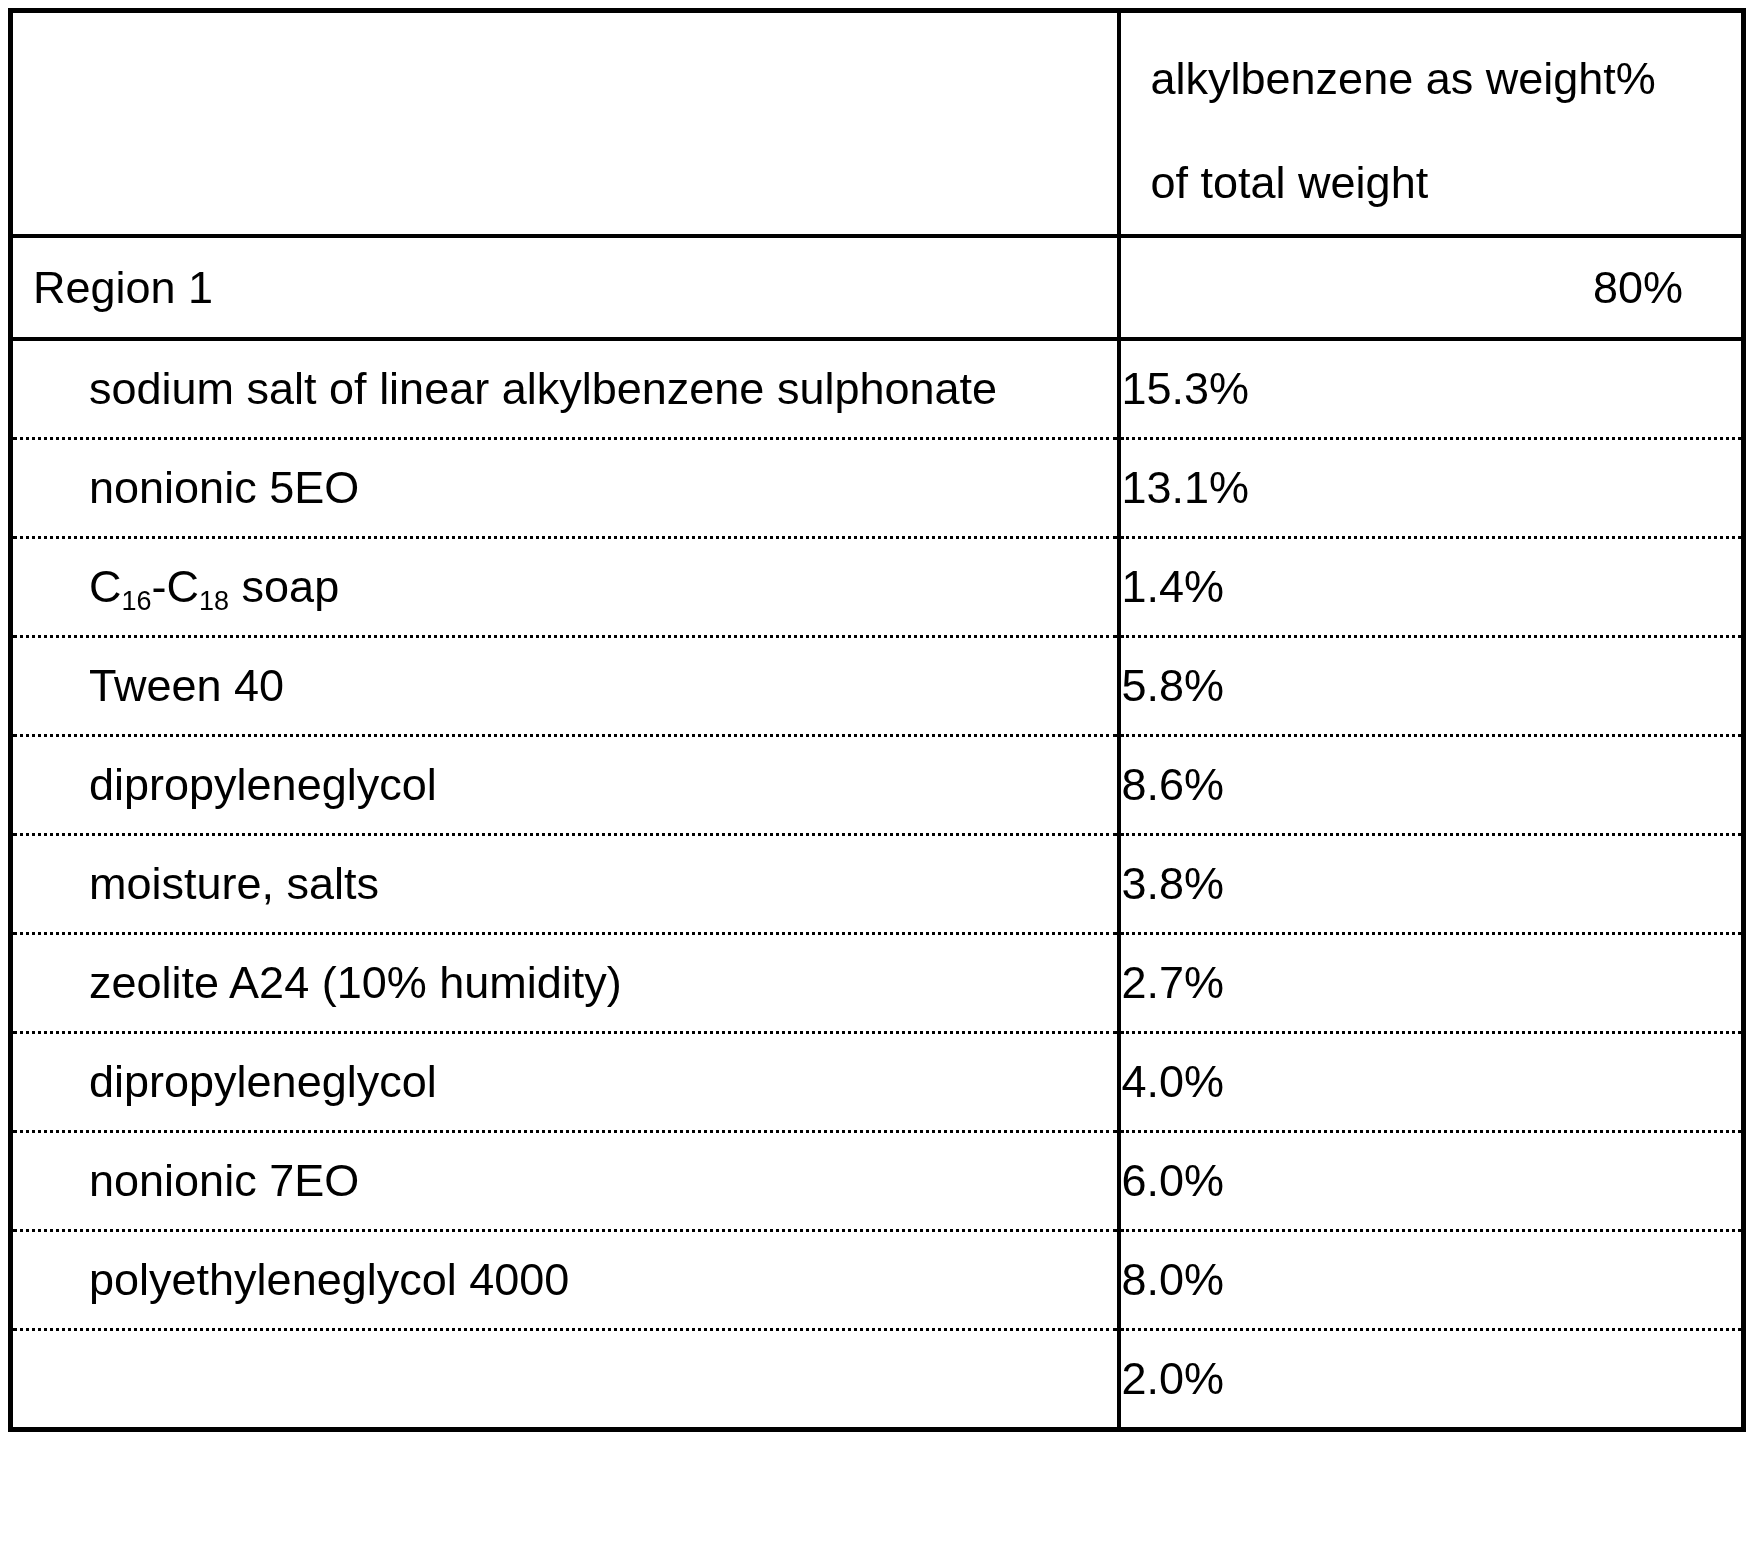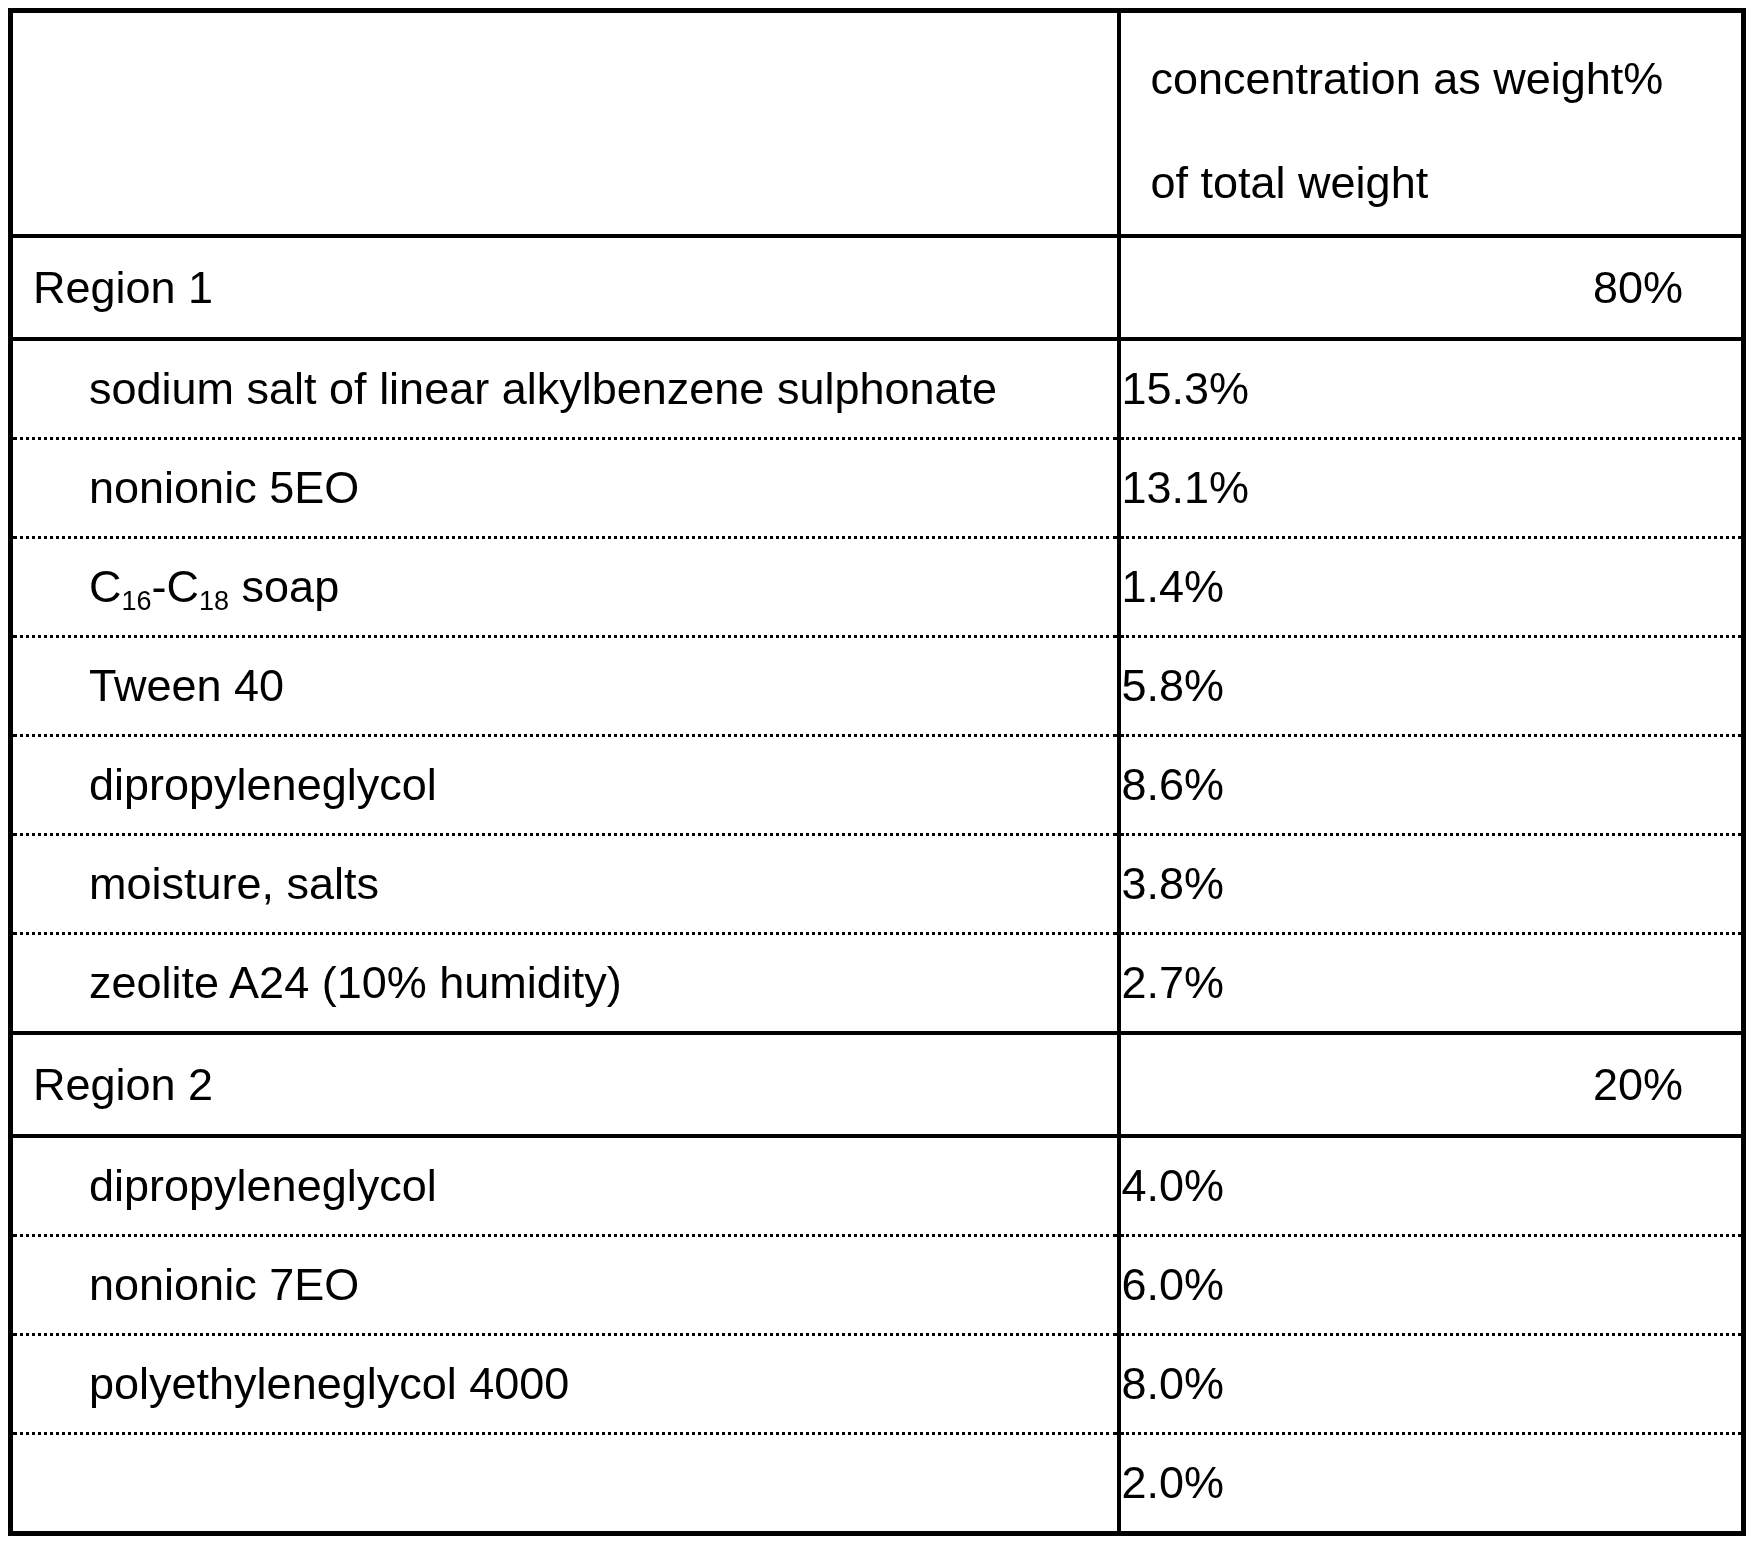--- a/index.html
+++ b/index.html
@@ -87,21 +87,21 @@
 <div class="page">
   <table class="comp-table">
     <colgroup>
       <col class="c1">
       <col class="c2">
     </colgroup>
     <thead>
       <tr class="header-row">
         <td class="col1"></td>
         <td class="col2">
-          <div>concentration as weight%</div>
+          <div>alkylbenzene as weight%</div>
           <div>of total weight</div>
         </td>
       </tr>
     </thead>
     <tbody id="table-body">
         <tr class="region-row">
           <td class="col1"><span>Region 1</span></td>
           <td class="col2">80%</td>
         </tr>
         <tr class="ingredient-row">
@@ -125,24 +125,20 @@
           <td class="col2">8.6%</td>
         </tr>
         <tr class="ingredient-row">
           <td class="col1"><span>moisture, salts</span></td>
           <td class="col2">3.8%</td>
         </tr>
         <tr class="ingredient-row">
           <td class="col1"><span>zeolite A24 (10% humidity)</span></td>
           <td class="col2">2.7%</td>
         </tr>
-        <tr class="region-row">
-          <td class="col1"><span>Region 2</span></td>
-          <td class="col2">20%</td>
-        </tr>
         <tr class="ingredient-row">
           <td class="col1"><span>dipropyleneglycol</span></td>
           <td class="col2">4.0%</td>
         </tr>
         <tr class="ingredient-row">
           <td class="col1"><span>nonionic 7EO</span></td>
           <td class="col2">6.0%</td>
         </tr>
         <tr class="ingredient-row">
           <td class="col1"><span>polyethyleneglycol 4000</span></td>

